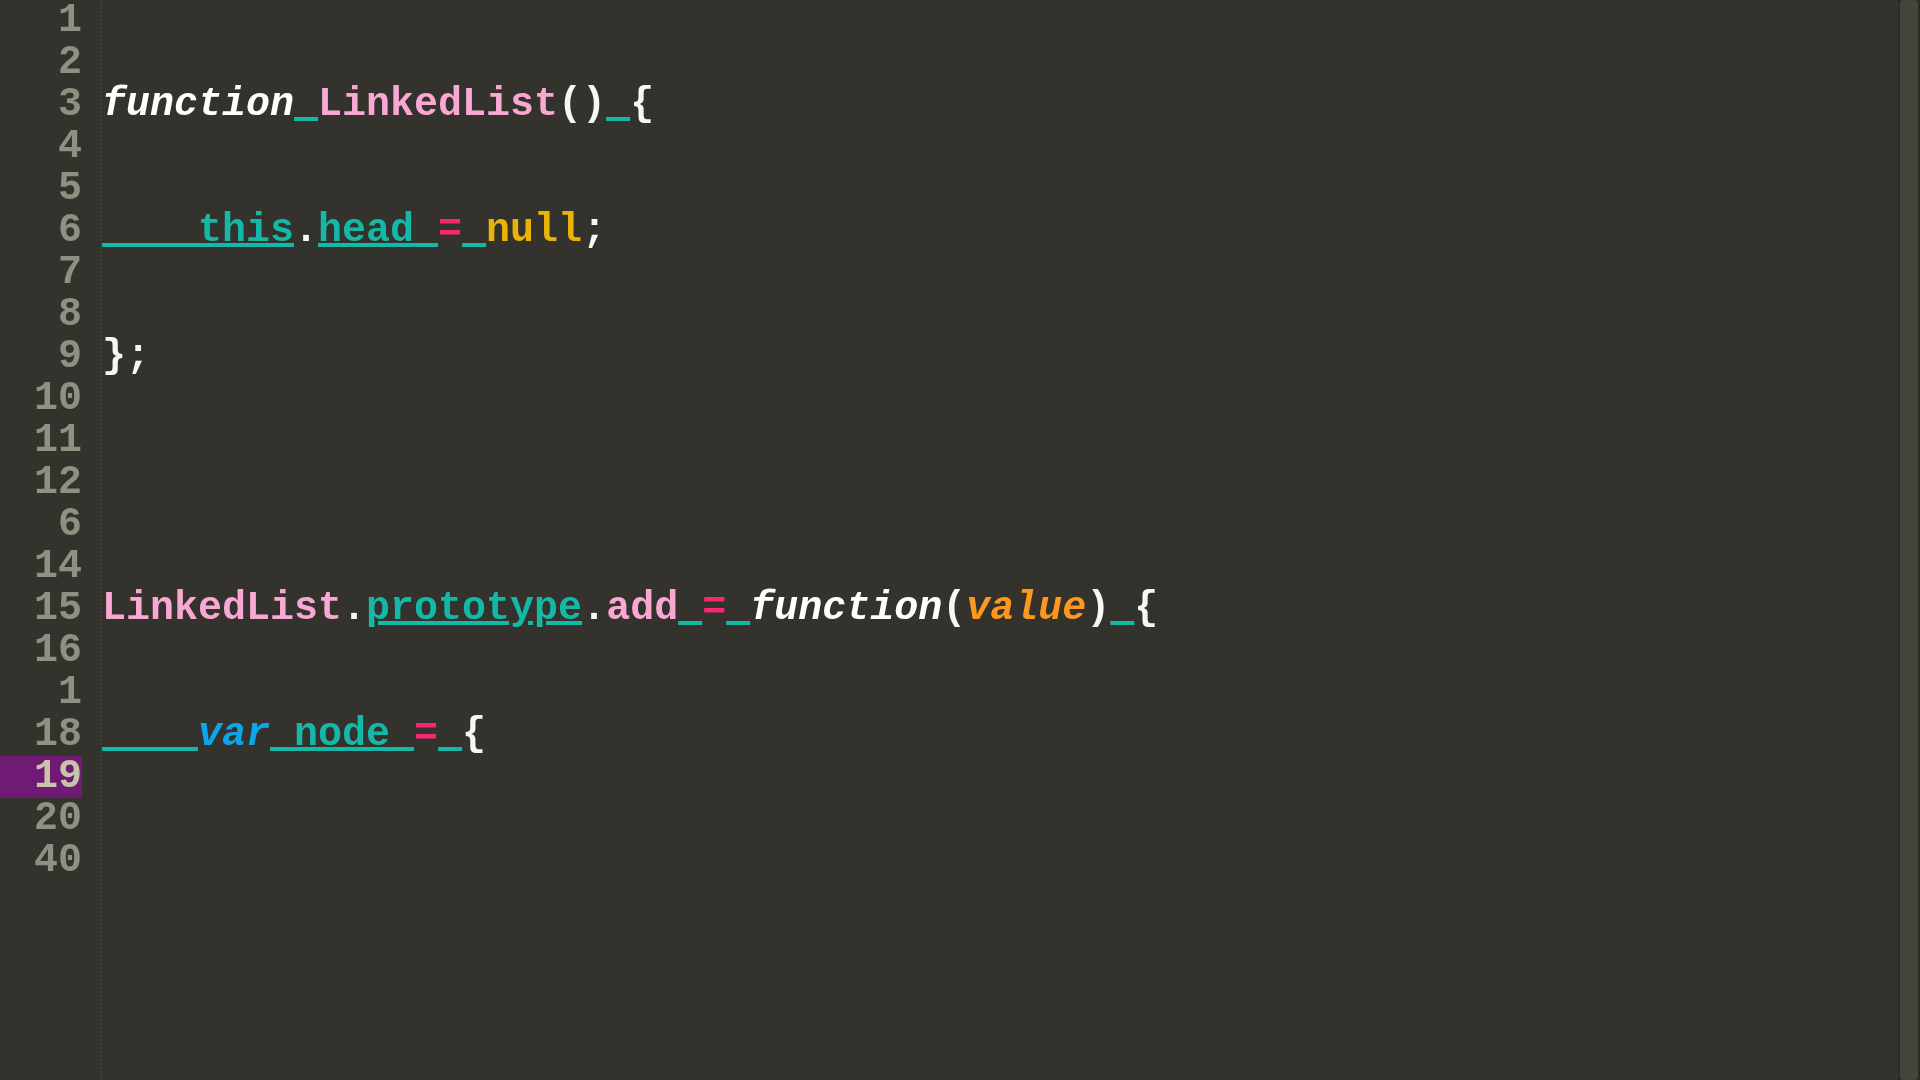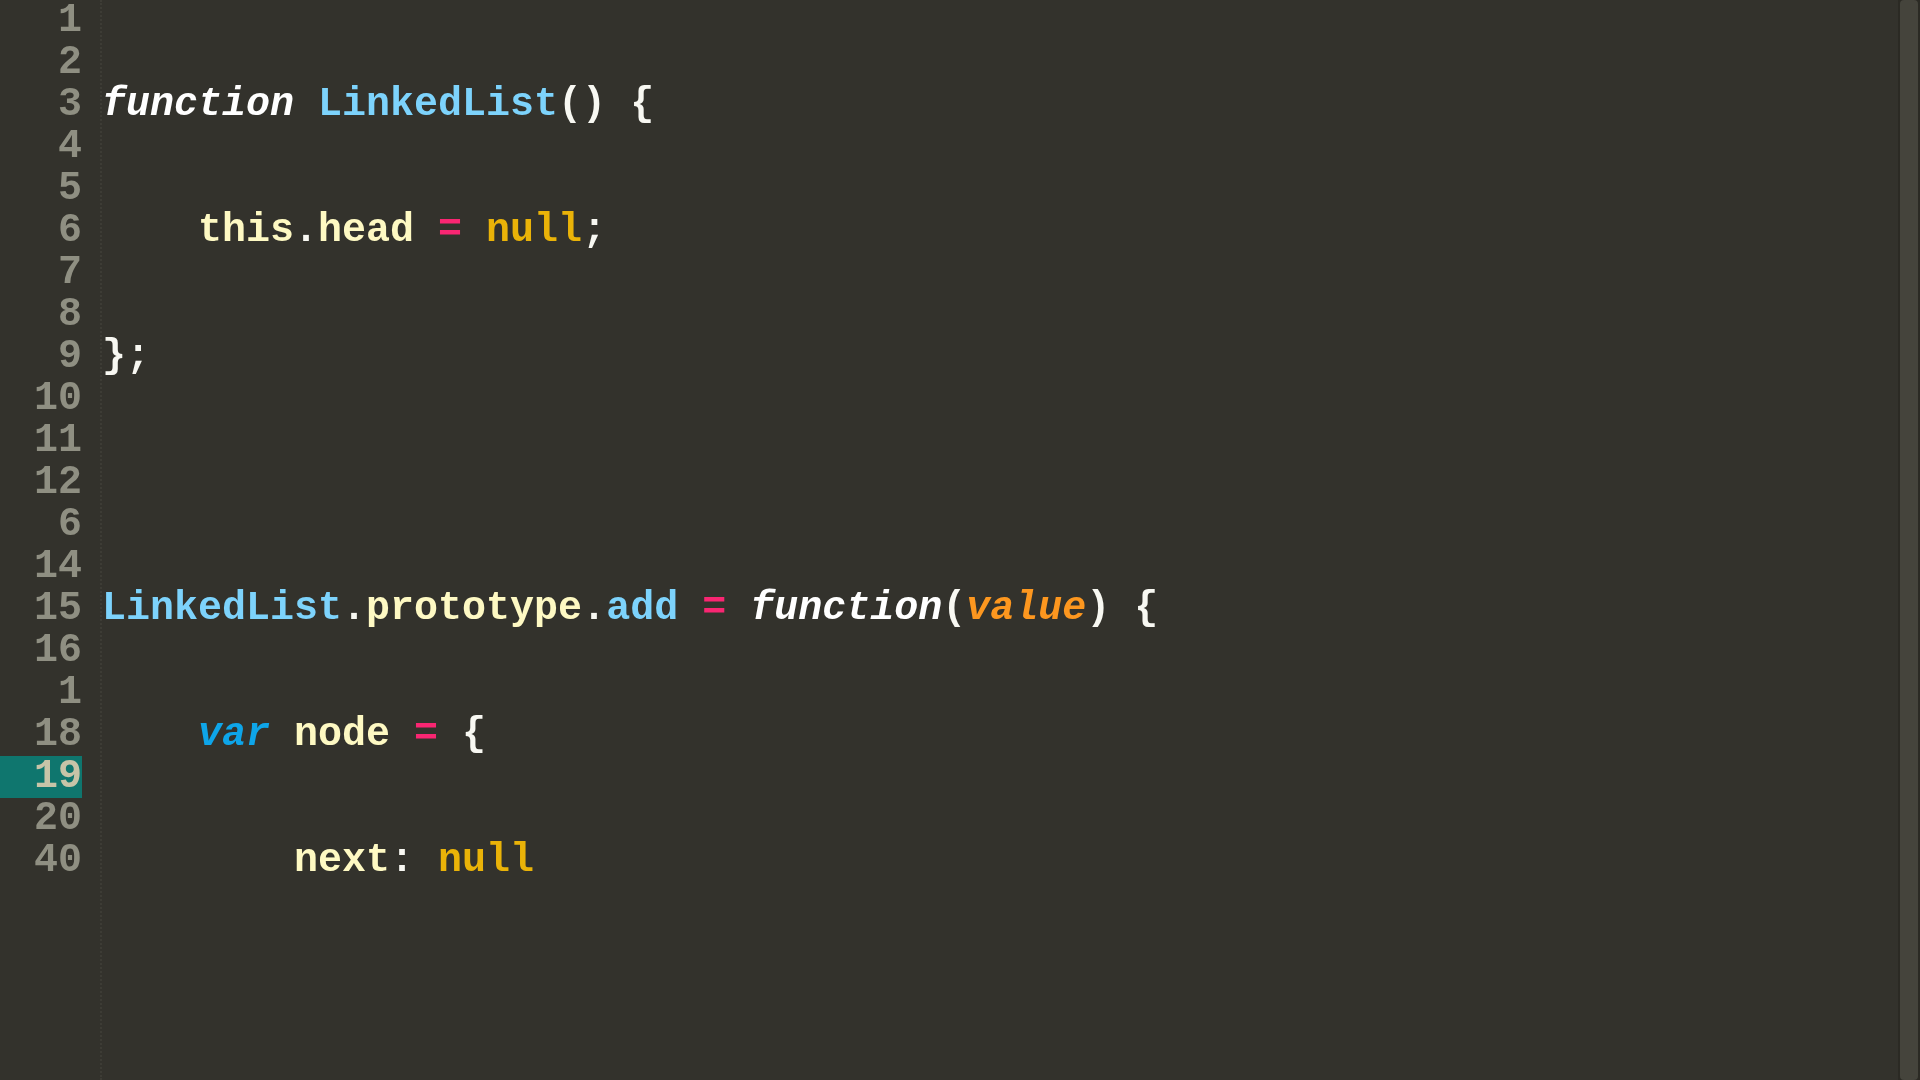--- a/index.html
+++ b/index.html
@@ -23,41 +23,41 @@
     background: #33322c;
     color: #8f8f82;
     text-align: right;
     padding-right: 18px;
     font-size: 40px;
     line-height: 42px;
     user-select: none;
   }
   .gutter .ln { height: 42px; }
   .gutter .ln.active {
-    background: #0f766e;
+    background: #701a75;
     color: #c7c4a8;
   }
   .code {
     flex: 1;
     position: relative;
     font-size: 40px;
     line-height: 42px;
     color: #f8f8f2;
     white-space: pre;
     border-left: 2px dotted rgba(120,120,110,0.15);
   }
   .line { height: 42px; position: relative; }
   
   .kw-func   { color: #ffffff; font-style: italic; }   
   .kw-decl   { color: #0ea5e9; font-style: italic; }                        
-  .name-type { color: #7dd3fc; }                        
+  .name-type { color: #f9a8d4; }                        
   .param     { color: #fd971f; font-style: italic; }   
   .op        { color: #f92672; }                        
   .const     { color: #eab308; }                        
-  .plain     { color: #fef9c3; }
+  .plain     { color: #14b8a6; text-decoration: underline; }
   .punct     { color: #f8f8f2; }
 
   .scrollbar-track {
     position: absolute;
     top: 0; right: 0;
     width: 22px; height: 100%;
     background: #2b2a24;
   }
   .scrollbar-thumb {
     position: absolute;
@@ -95,21 +95,20 @@
     <div class="ln">40</div>
   </div>
 
   <div class="code">
     <div class="line"><span class="kw-func">function</span><span class="plain"> </span><span class="name-type">LinkedList</span><span class="punct">()</span><span class="plain"> </span><span class="punct">{</span></div>
     <div class="line"><span class="plain">    </span><span class="plain">this</span><span class="punct">.</span><span class="plain">head</span><span class="plain"> </span><span class="op">=</span><span class="plain"> </span><span class="const">null</span><span class="punct">;</span></div>
     <div class="line"><span class="punct">};</span></div>
     <div class="line"><span class="plain"></span></div>
     <div class="line"><span class="name-type">LinkedList</span><span class="punct">.</span><span class="plain">prototype</span><span class="punct">.</span><span class="name-type">add</span><span class="plain"> </span><span class="op">=</span><span class="plain"> </span><span class="kw-func">function</span><span class="punct">(</span><span class="param">value</span><span class="punct">)</span><span class="plain"> </span><span class="punct">{</span></div>
     <div class="line"><span class="plain">    </span><span class="kw-decl">var</span><span class="plain"> </span><span class="plain">node</span><span class="plain"> </span><span class="op">=</span><span class="plain"> </span><span class="punct">{</span></div>
-    <div class="line"><span class="plain">        </span><span class="plain">next</span><span class="punct">:</span><span class="plain"> </span><span class="const">null</span></div>
     
     
     
     
     
     
     
     
     
     

